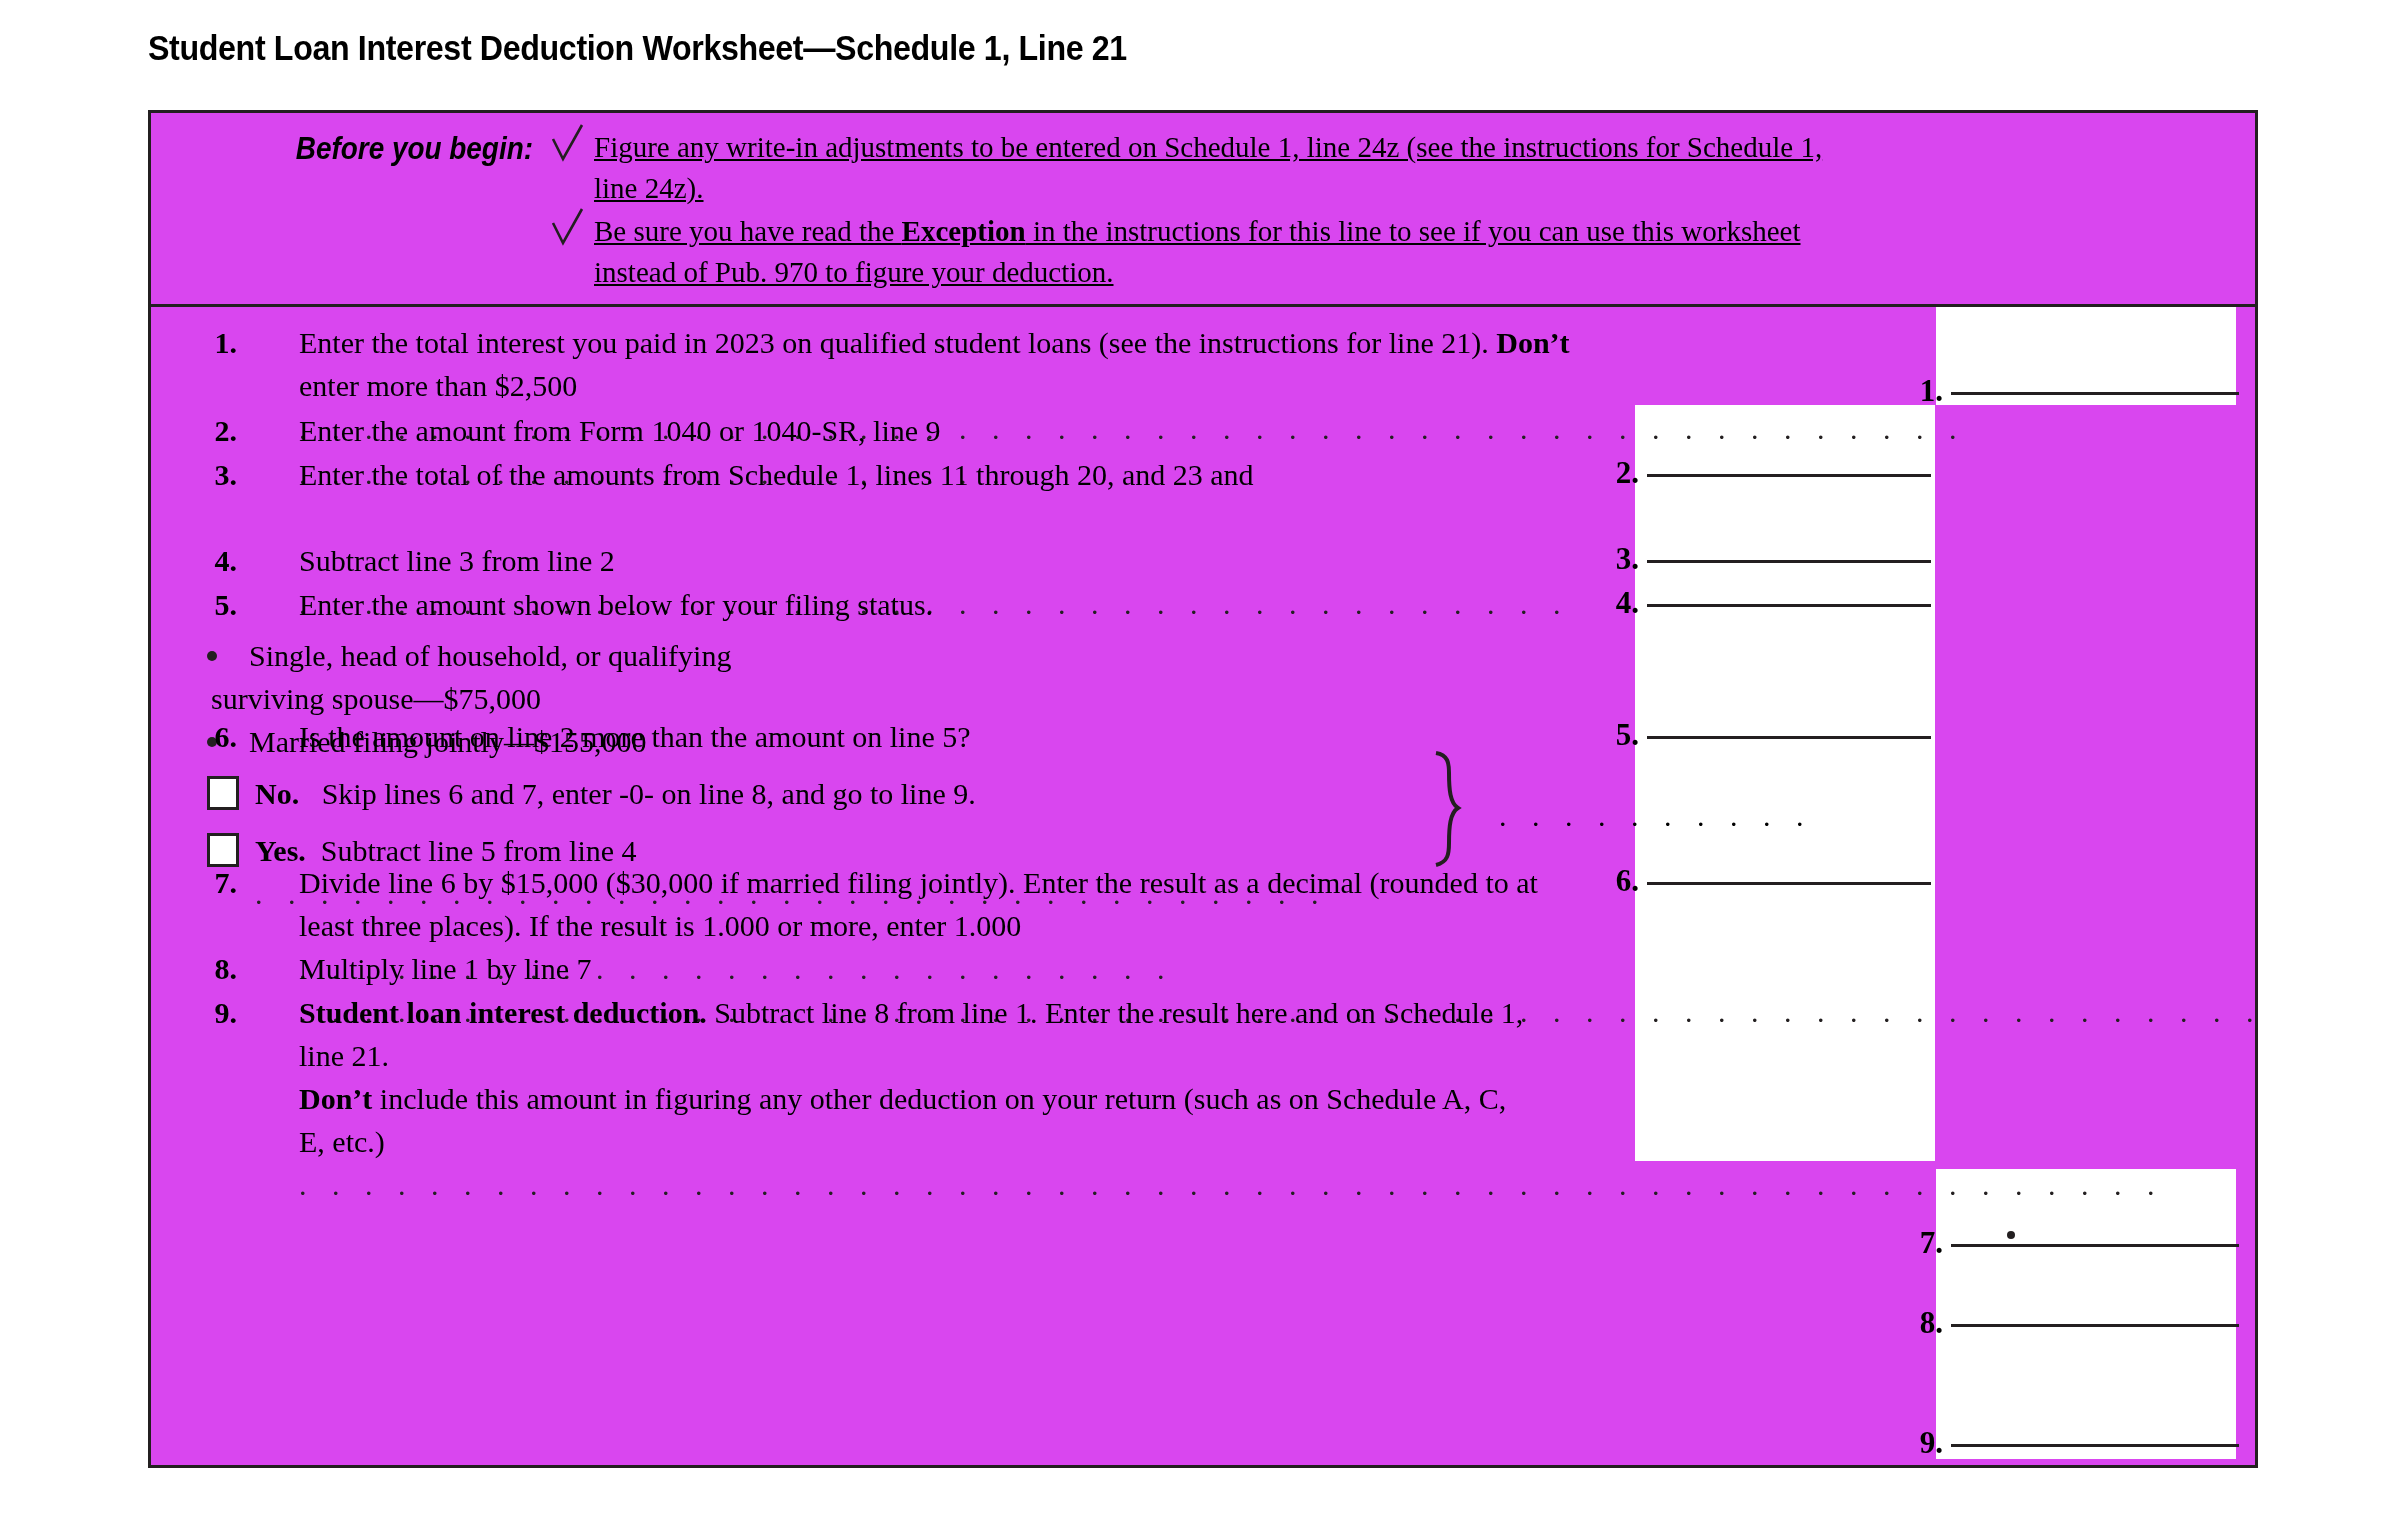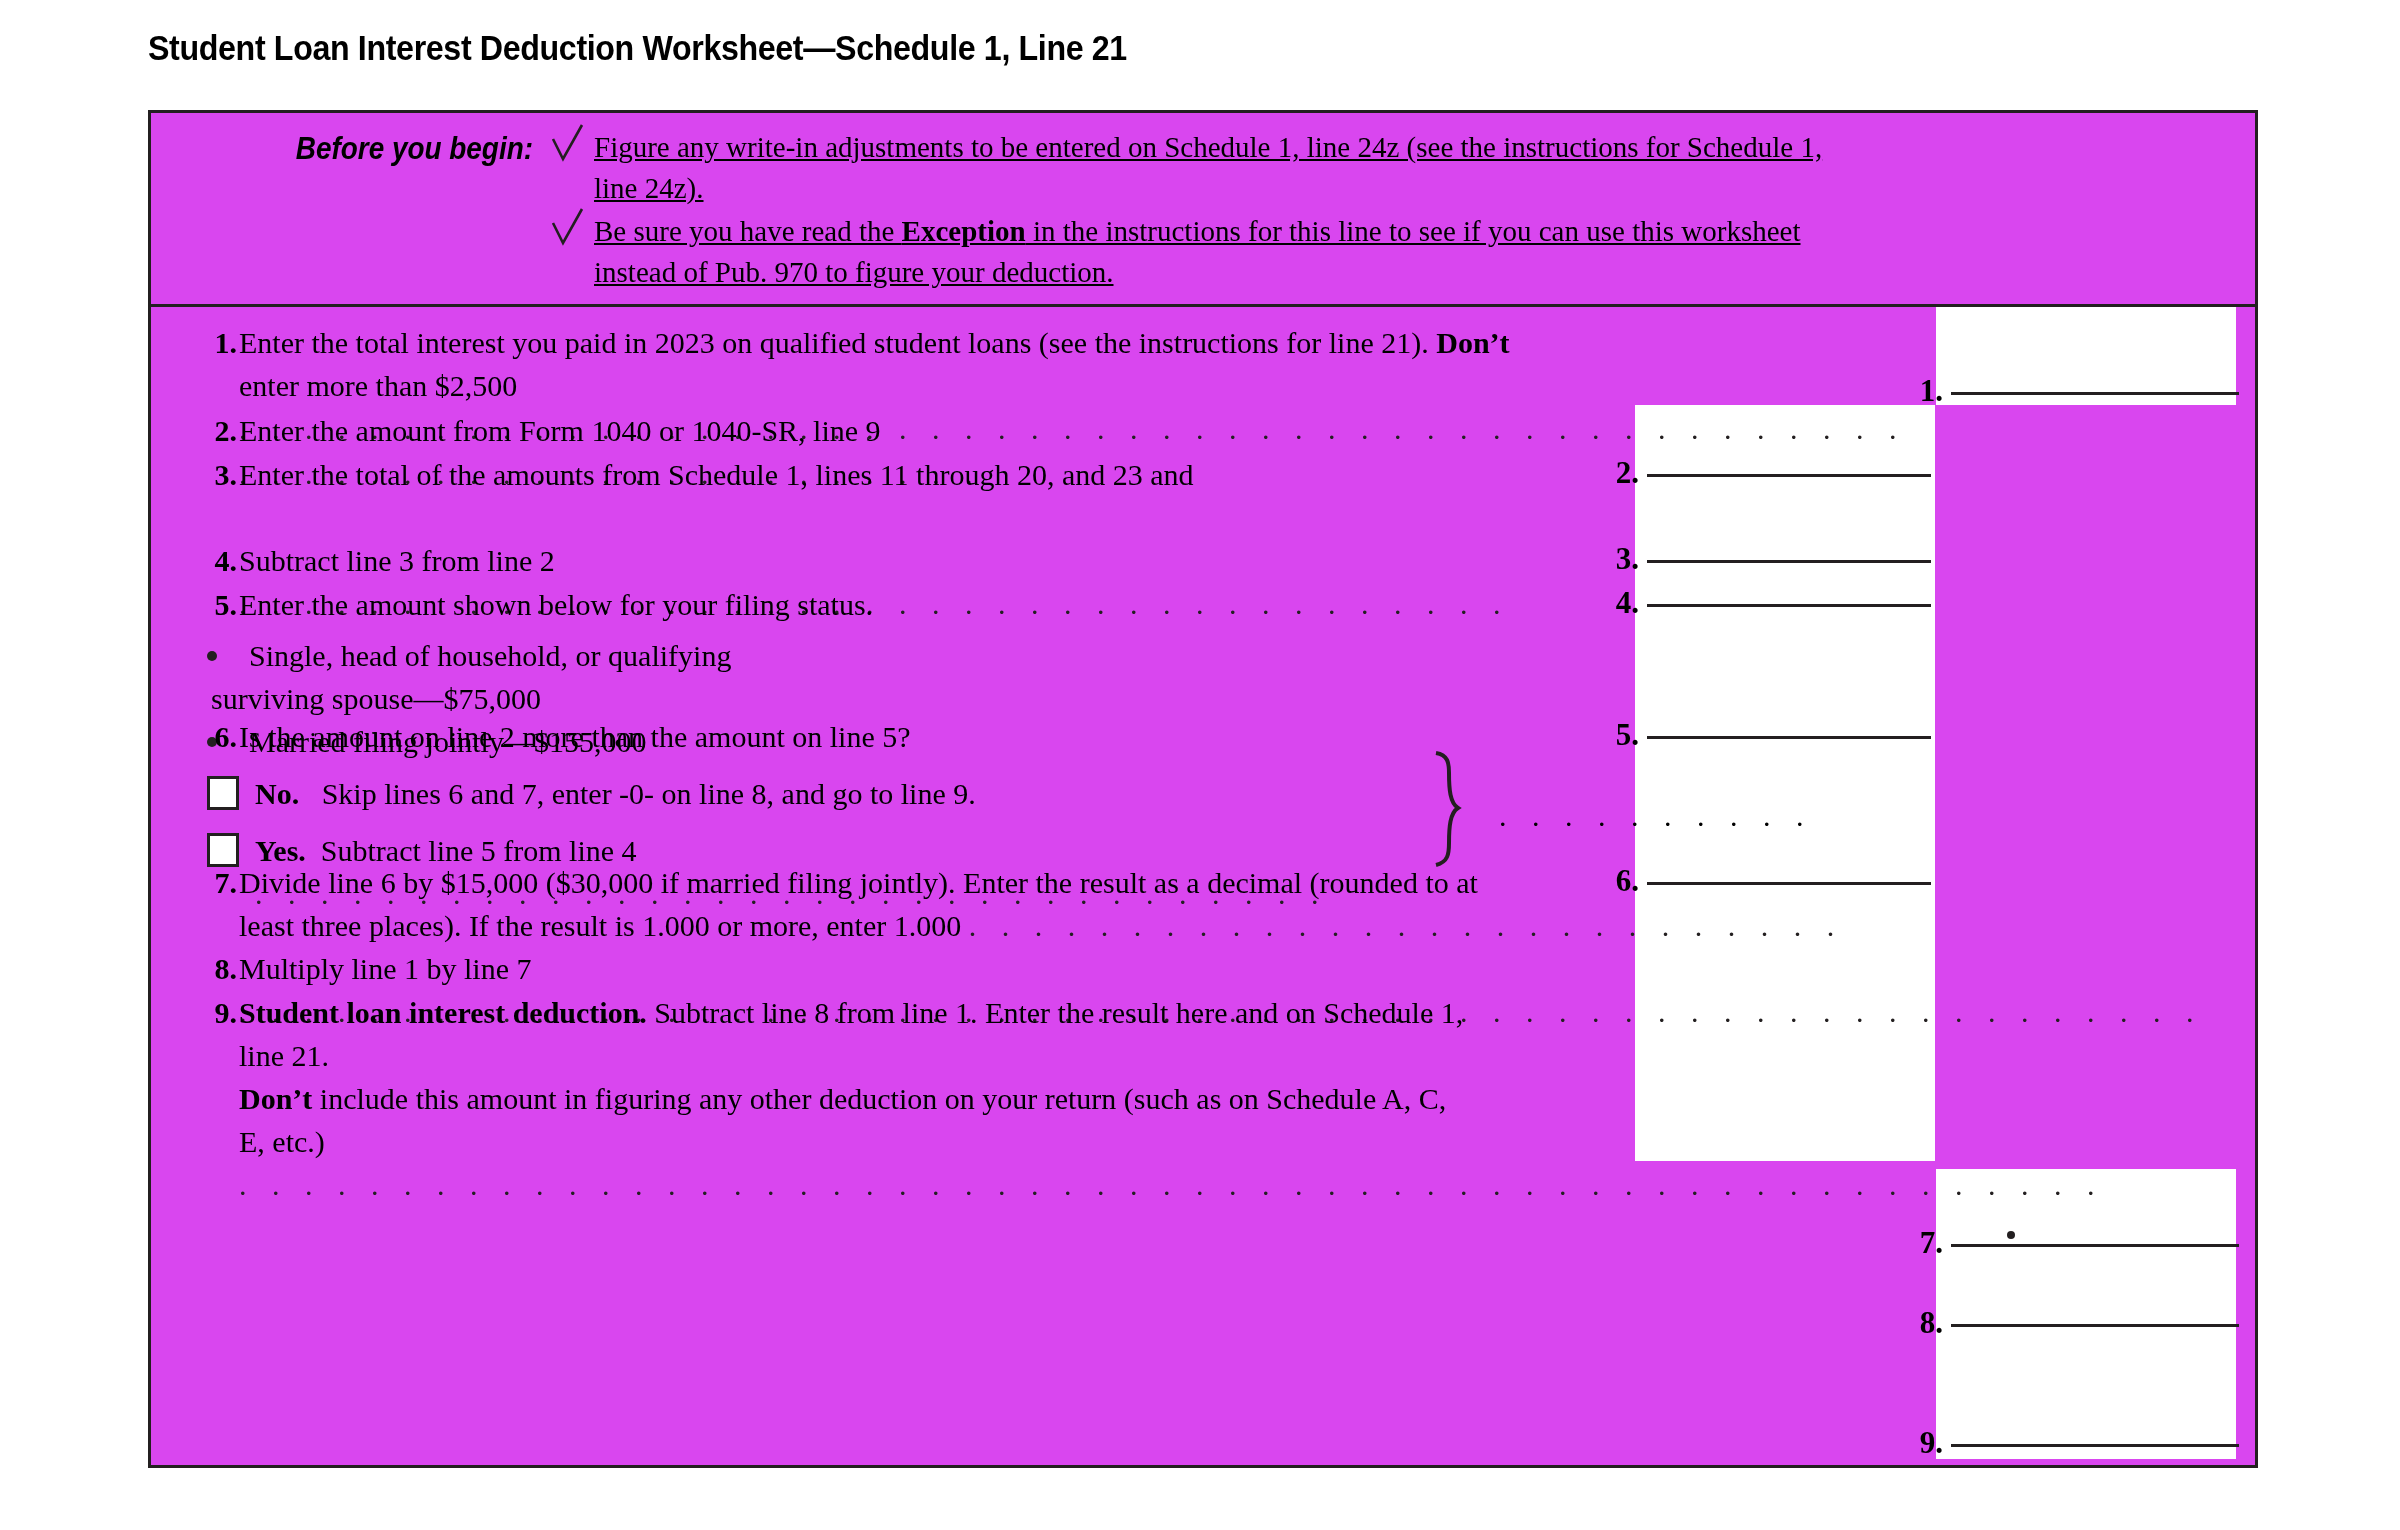--- a/index.html
+++ b/index.html
@@ -161,21 +161,21 @@
     position: absolute;
     left: 0;
     top: 0;
     width: 58px;
     text-align: right;
     font-weight: bold;
     font-size: 30px;
   }
   .line-body {
     display: block;
-    margin-left: 60px;
+    margin-left: 120px;
   }
   .lead {
     display: inline-block;
     overflow: hidden;
     white-space: nowrap;
     vertical-align: bottom;
     letter-spacing: 9px;
     color: #231f20;
     font-size: 30px;
   }

